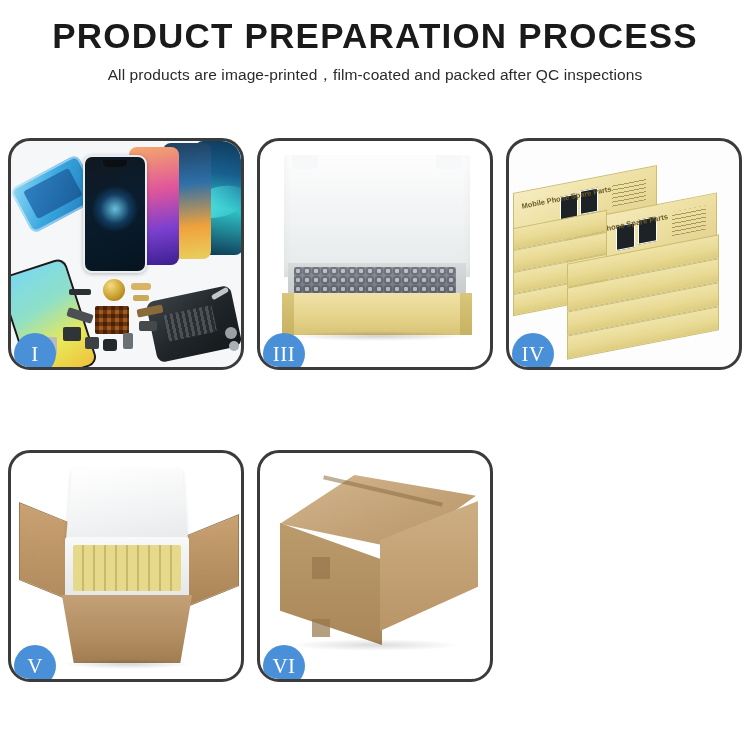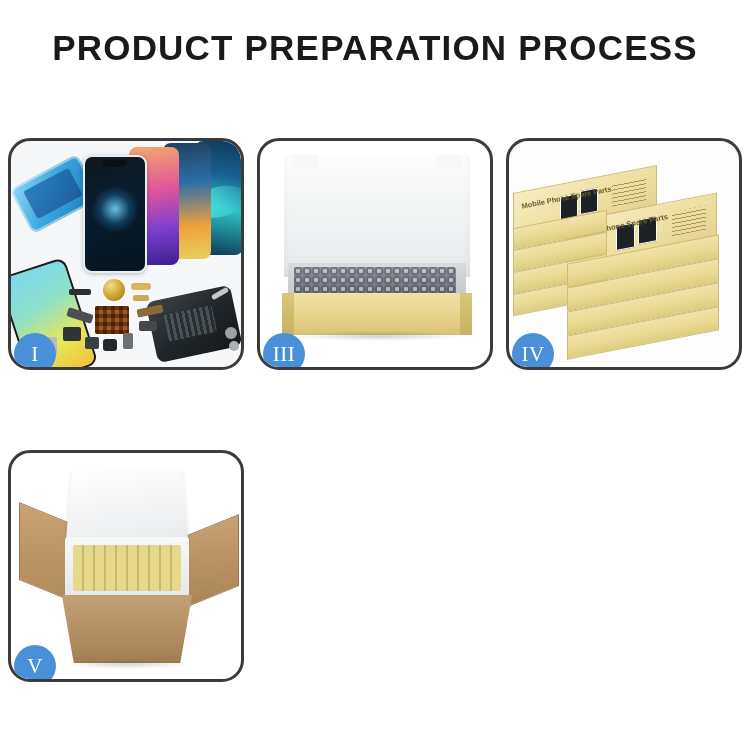--- a/index.html
+++ b/index.html
@@ -11,21 +11,21 @@
     width: 750px;
     height: 750px;
     font-family: "Liberation Sans", sans-serif;
     overflow: hidden;
     position: relative;
   }
 
   
   .header {
     width: 750px;
-    padding-top: 30px;
+    padding-top: 18px;
     text-align: center;
   }
   .title {
     font-family: "Liberation Sans", sans-serif;
     font-size: 35px;
     font-weight: 700;
     letter-spacing: 1.2px;
     color: #1a1a1a;
     line-height: 1.05;
     white-space: nowrap;
@@ -391,20 +391,21 @@
   .c6-shadow {
     position:absolute; left: 30px; top: 186px; width: 170px; height: 12px;
     background: radial-gradient(ellipse at center, rgba(0,0,0,.14), rgba(0,0,0,0) 70%);
   }
 </style>
 </head>
 <body>
 
 <div class="header">
   <div class="title">PRODUCT PREPARATION PROCESS</div>
+  <div class="subtitle">All products are image-printed，film-coated and packed after QC inspections</div>
 </div>
 
 <div class="grid">
 
   <div class="panel p1">
     <div class="panel-photo">
       <div class="ph ph1"></div>
       <div class="ph ph5"></div>
       <div class="ph ph4"></div>
       <div class="ph ph3"></div>
@@ -479,14 +480,26 @@
       <div class="flapR"></div>
       <div class="foamlid"></div>
       <div class="foambody"></div>
       <div class="yellowtrays"></div>
       <div class="cartonfront"></div>
       <div class="cartonshadow"></div>
     </div>
     <div class="badge">V</div>
   </div>
 
+  <div class="panel p6">
+    <div class="panel-photo">
+      <div class="c6-top"></div>
+      <div class="c6-left"></div>
+      <div class="c6-right"></div>
+      <div class="c6-seam"></div>
+      <div class="c6-tab1"></div>
+      <div class="c6-tab2"></div>
+      <div class="c6-shadow"></div>
+    </div>
+    <div class="badge">VI</div>
+  </div>
 
 </div>
 
 </body></html>

